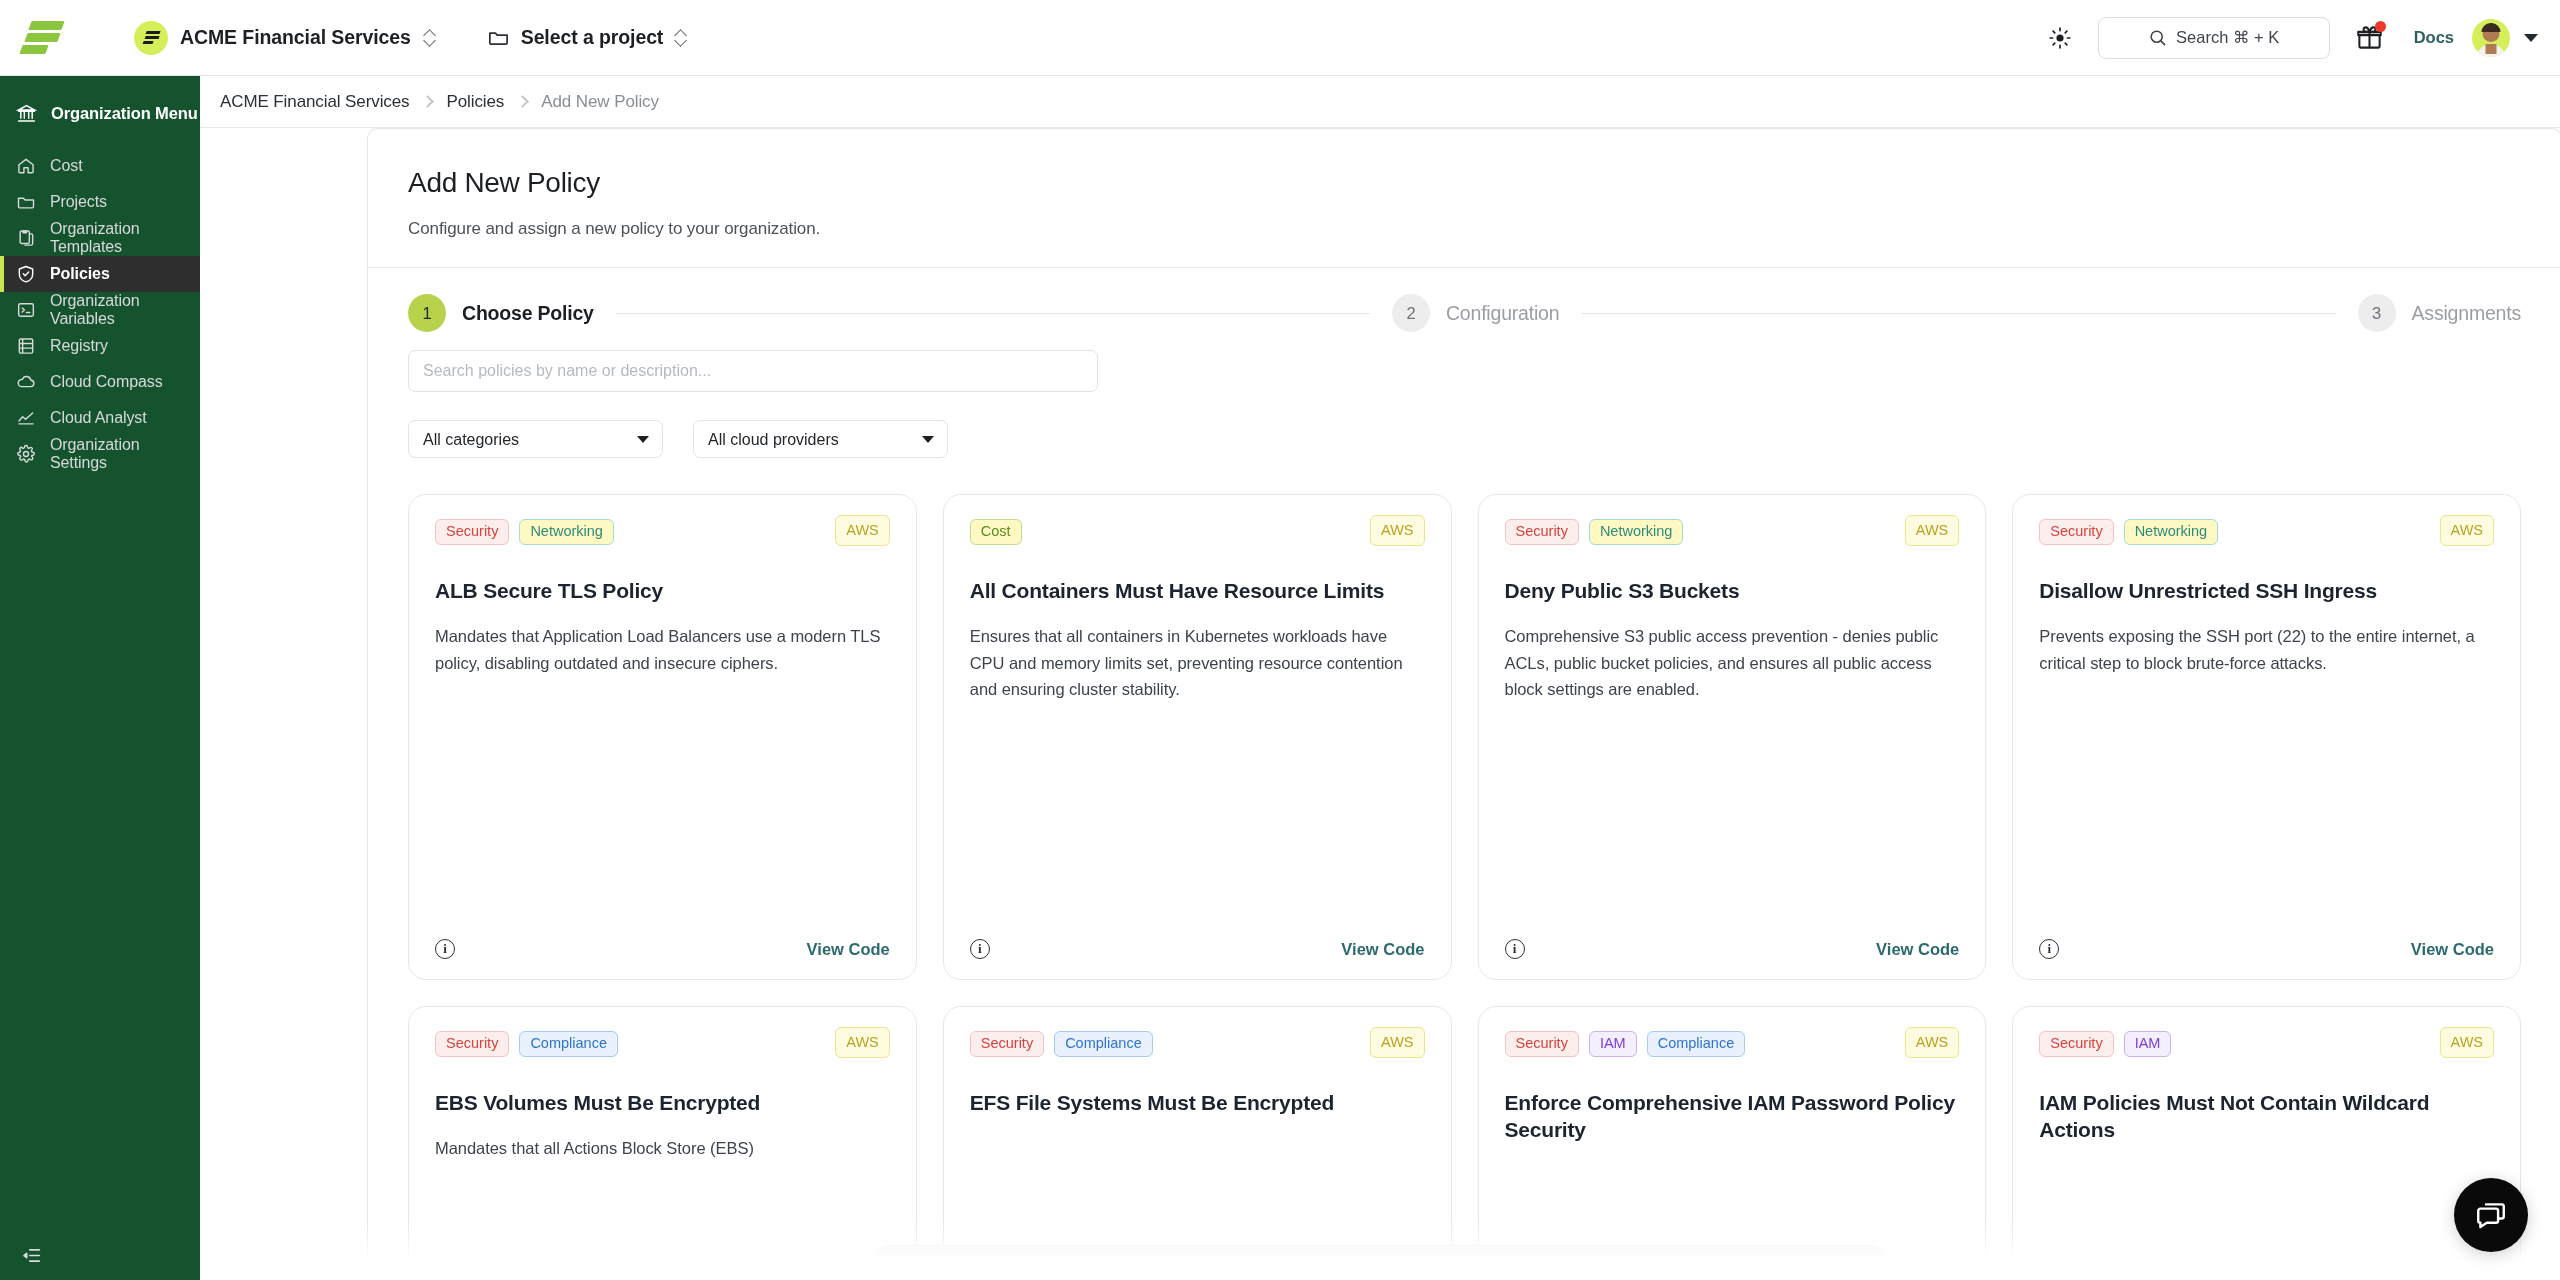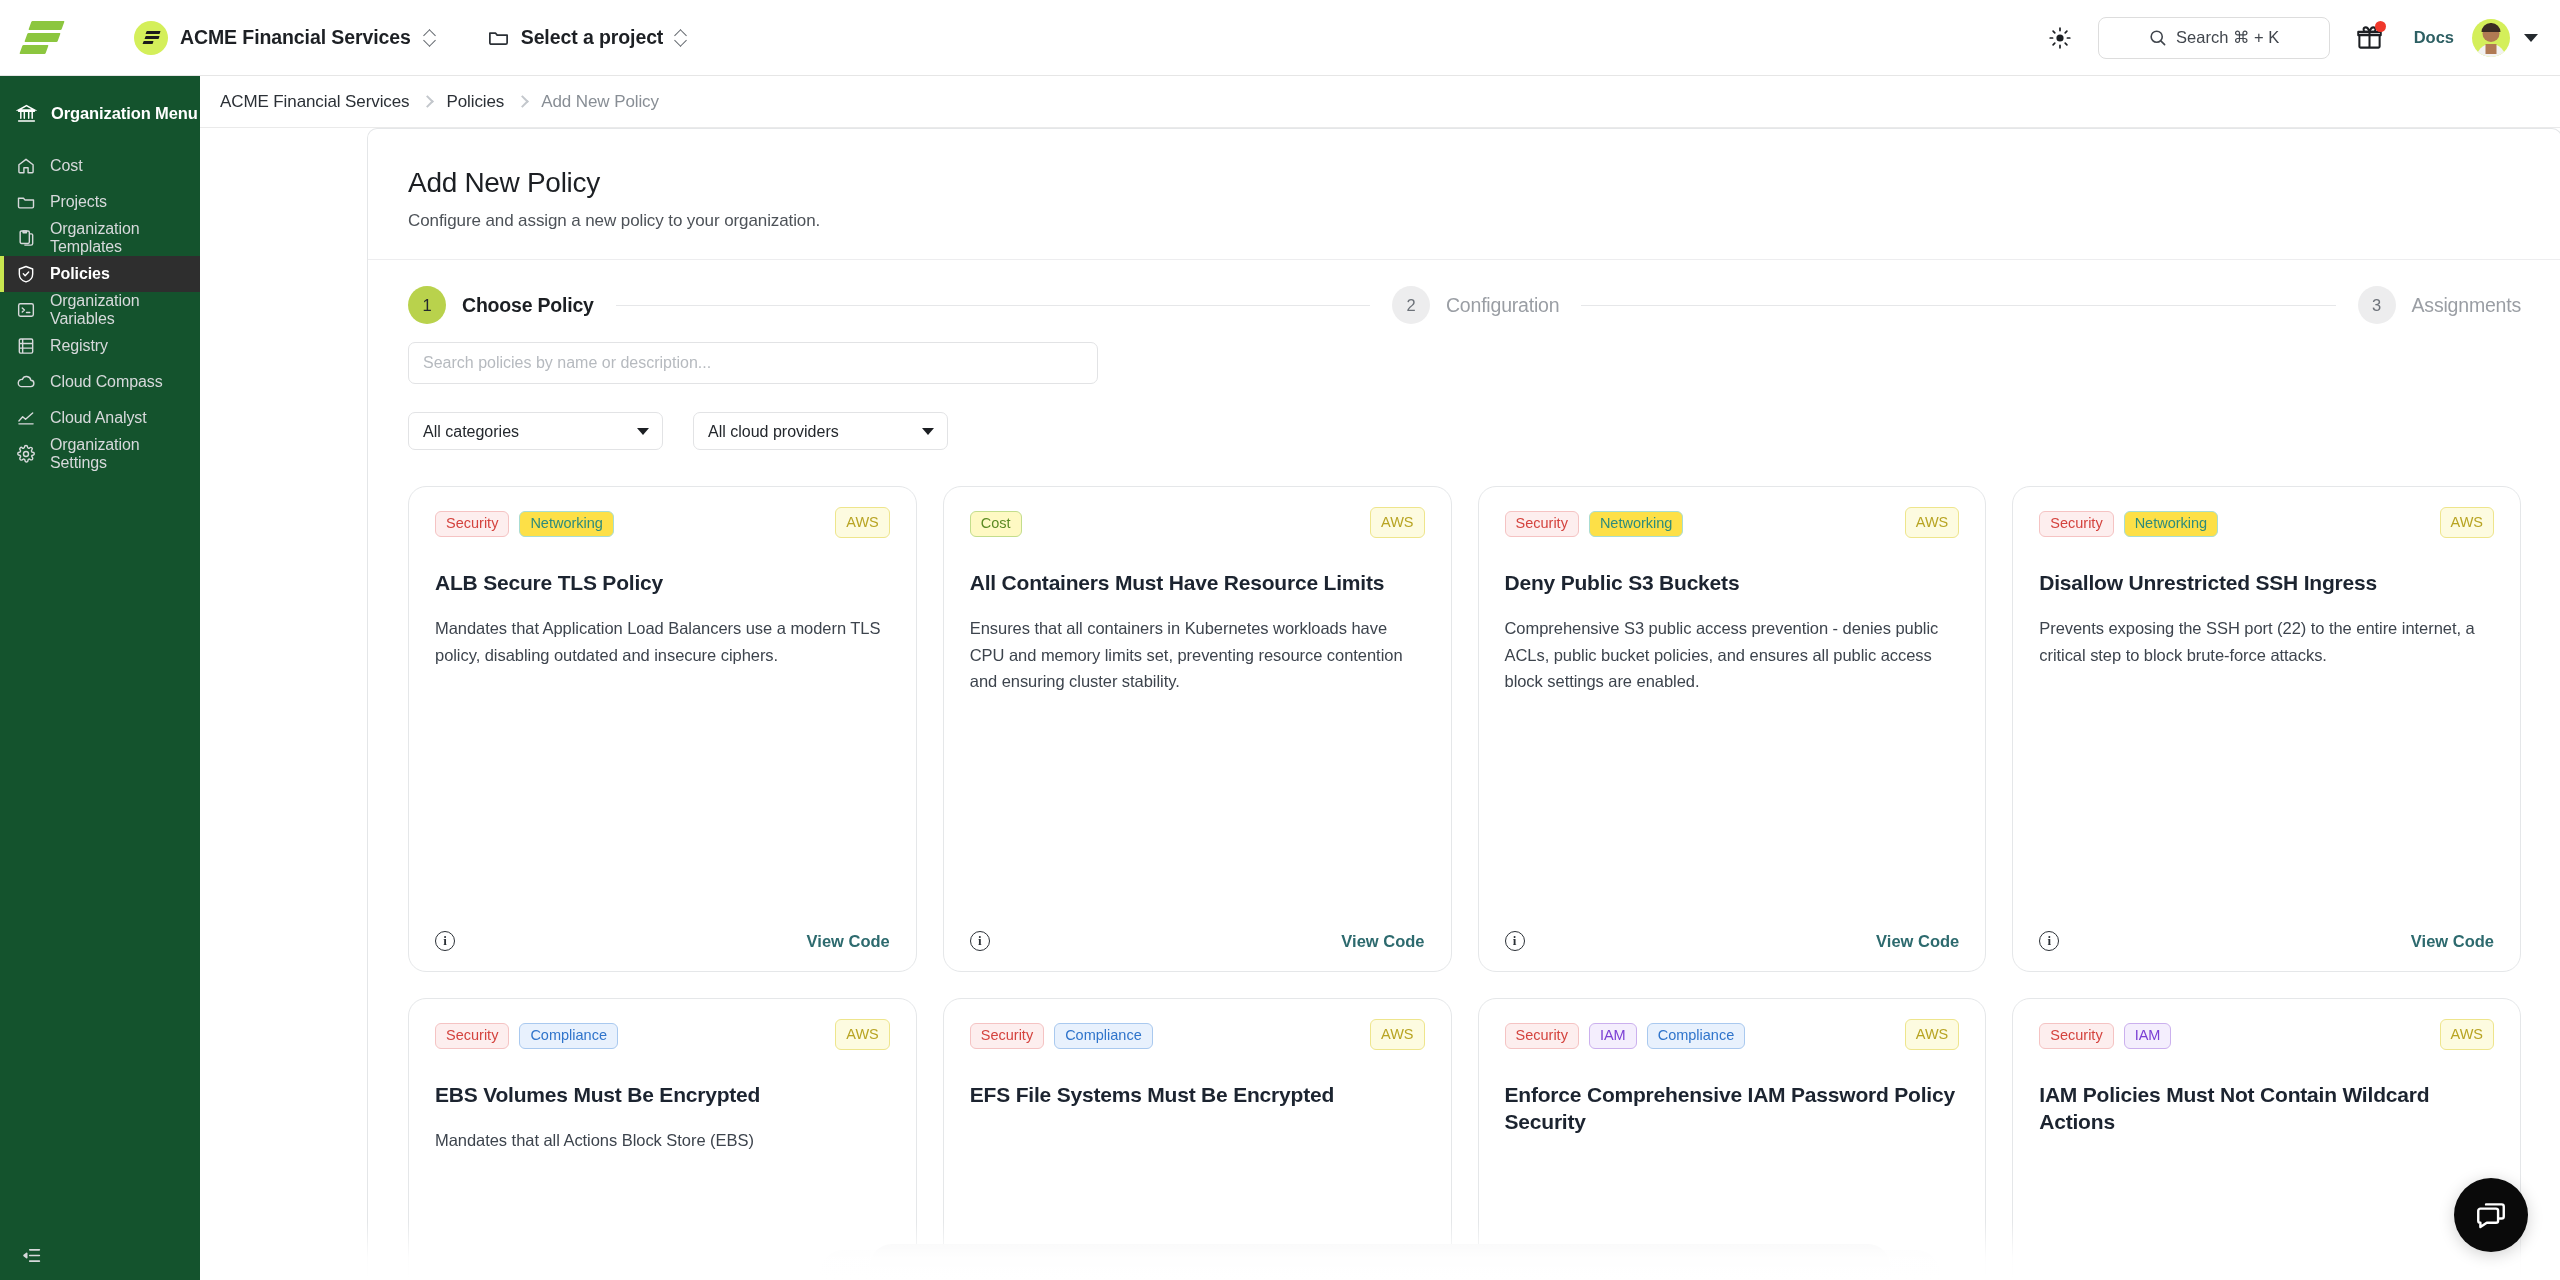--- a/index.html
+++ b/index.html
@@ -159,21 +159,21 @@
     position: absolute; top: 128px; left: 200px; width: 2360px; height: 1152px;
     background: #ffffff; overflow: hidden;
   }
   .panel {
     position: absolute; left: 167px; top: 0px; width: 2195px;
     border: 1px solid #e4e6e8; border-radius: 10px; border-bottom: none;
     background: #ffffff; min-height: 1152px;
   }
   .panel-head { padding: 38px 40px 28px 40px; border-bottom: 1px solid #ededef; }
   .panel-title { font-size: 28px; font-weight: 400; color: #1c1f23; letter-spacing: -.3px; }
-  .panel-sub { font-size: 17px; color: #4d5258; margin-top: 12px; letter-spacing: -.1px;}
+  .panel-sub { font-size: 17px; color: #4d5258; margin-top: 20px; letter-spacing: -.1px;}
 
   
   .stepper { display: flex; align-items: center; padding: 26px 40px 10px 40px; }
   .step { display: flex; align-items: center; gap: 16px; }
   .step-num {
     width: 38px; height: 38px; border-radius: 50%;
     display: flex; align-items: center; justify-content: center;
     font-size: 16.5px; font-weight: 500; flex-shrink: 0;
   }
   .step.active .step-num { background: #b9d24c; color: #24292e; }
@@ -215,21 +215,21 @@
     border: 1px solid #e5e7e9; border-radius: 18px; background: #fff;
     padding: 24px 26px 20px 26px; height: 486px;
     display: flex; flex-direction: column; cursor: pointer; position: relative;
   }
   .card-tags { display: flex; align-items: flex-start; gap: 10px; }
   .tag {
     font-size: 14.5px; padding: 4px 10px 5px 10px; border-radius: 6px;
     border: 1px solid transparent; white-space: nowrap; line-height: 1;
   }
   .tag-security   { background:#fdeeee; border-color:#f5c3c3; color:#d4433e; }
-  .tag-networking { background:#fde047; border-color:#a8ddd3; color:#2e8b7c; }
+  .tag-networking { background:#fef9c3; border-color:#a8ddd3; color:#2e8b7c; }
   .tag-compliance { background:#e8f1fd; border-color:#a9c9ef; color:#2f74cb; }
   .tag-cost       { background:#fef9c3; border-color:#c3dd8c; color:#5b8a22; }
   .tag-iam        { background:#f4eefd; border-color:#cbb0ee; color:#7b3fd4; }
   .tag-provider {
     margin-left: auto; background:#fdfbe0; border-color:#eee58c; color:#b8a423;
     font-size: 14.5px; padding: 6px 10px 7px 10px; border-radius: 6px; border-style: solid; border-width: 1px;
     align-self: flex-start; position: relative; top: -4px;
   }
   .card-title {
     font-size: 21px; font-weight: 700; color: #1c2430;

